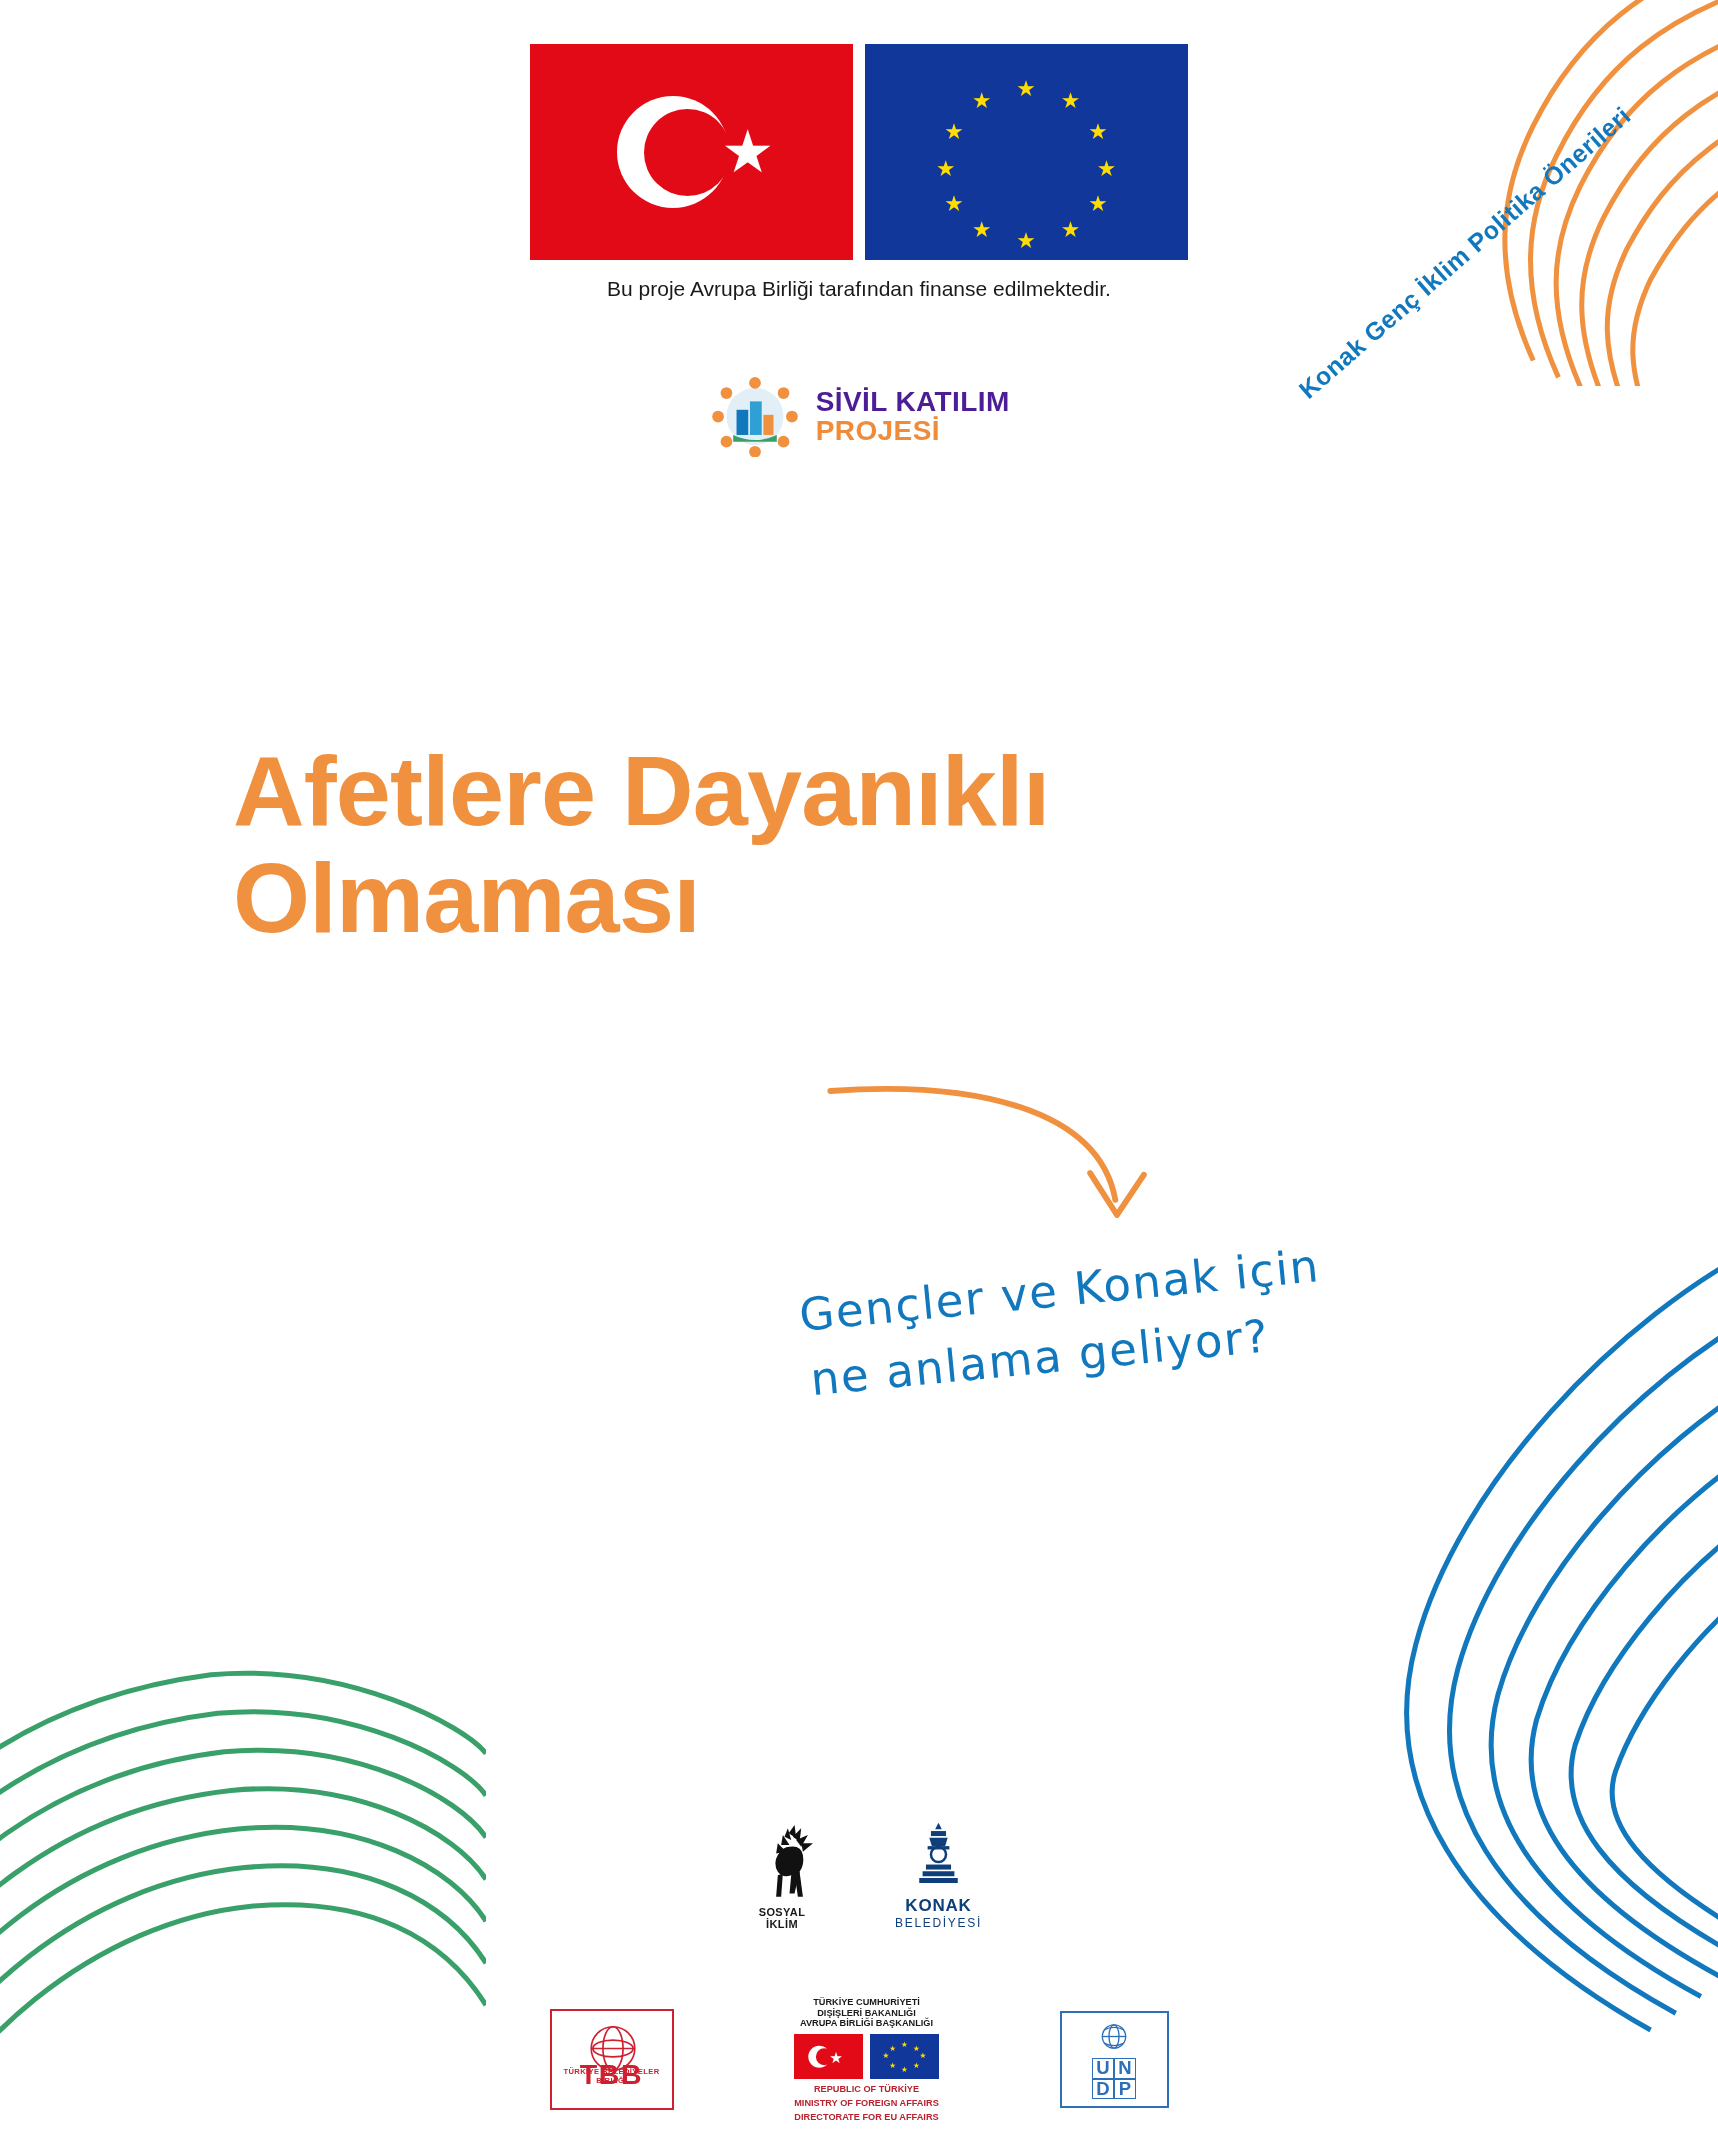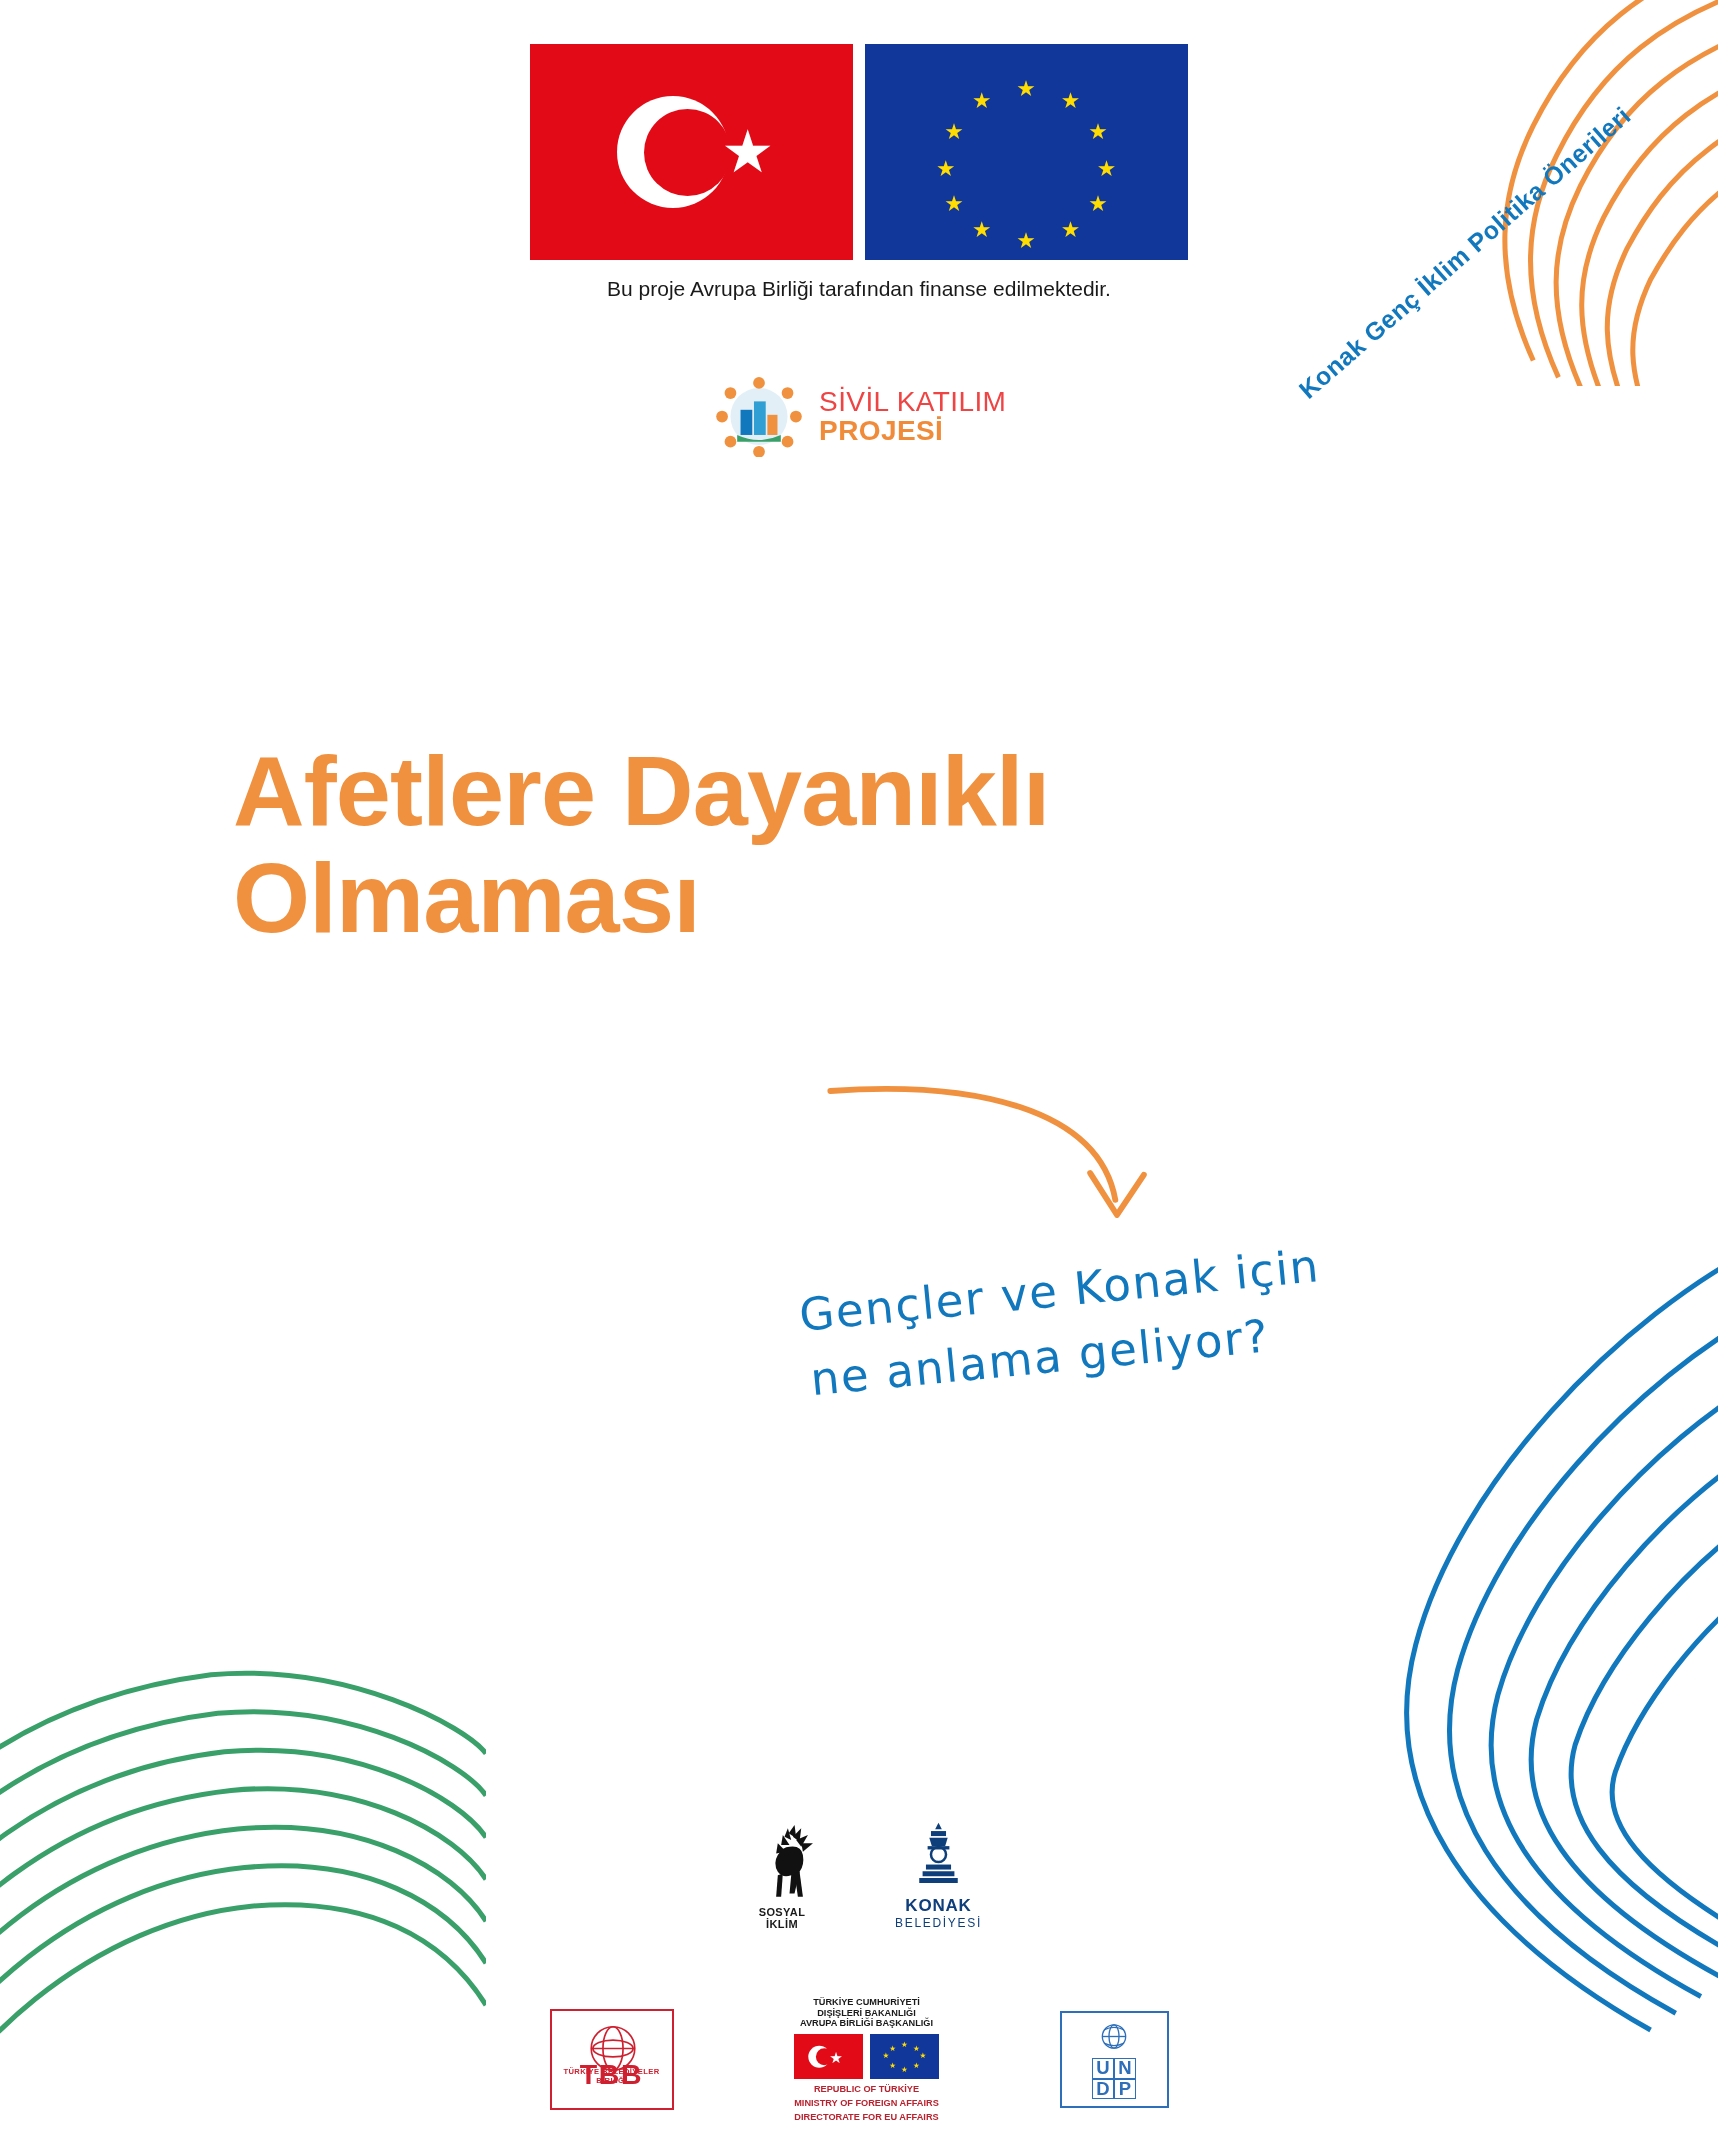--- a/index.html
+++ b/index.html
@@ -95,21 +95,21 @@
     position: absolute;
     top: 376px;
     left: 0; width: 100%;
     display: flex;
     justify-content: center;
     align-items: center;
     gap: 13.4px;
   }
   .proj-mark { width: 94px; height: 81px; }
   .proj-text { line-height: 1.02; }
-  .proj-text .l1 { font-size: 28px; font-weight: normal; color: #ef4444; letter-spacing: 0.4px;}
+  .proj-text .l1 { font-size: 28px; font-weight: bold; color: #4c1d95; letter-spacing: 0.4px;}
   .proj-text .l2 { font-size: 28px; font-weight: bold; color: #f08b3a; letter-spacing: 0.4px;}
 
   
   .title {
     position: absolute;
     left: 233px;
     top: 738px;
     width: 1175px;
     font-size: 99px;
     font-weight: bold;

